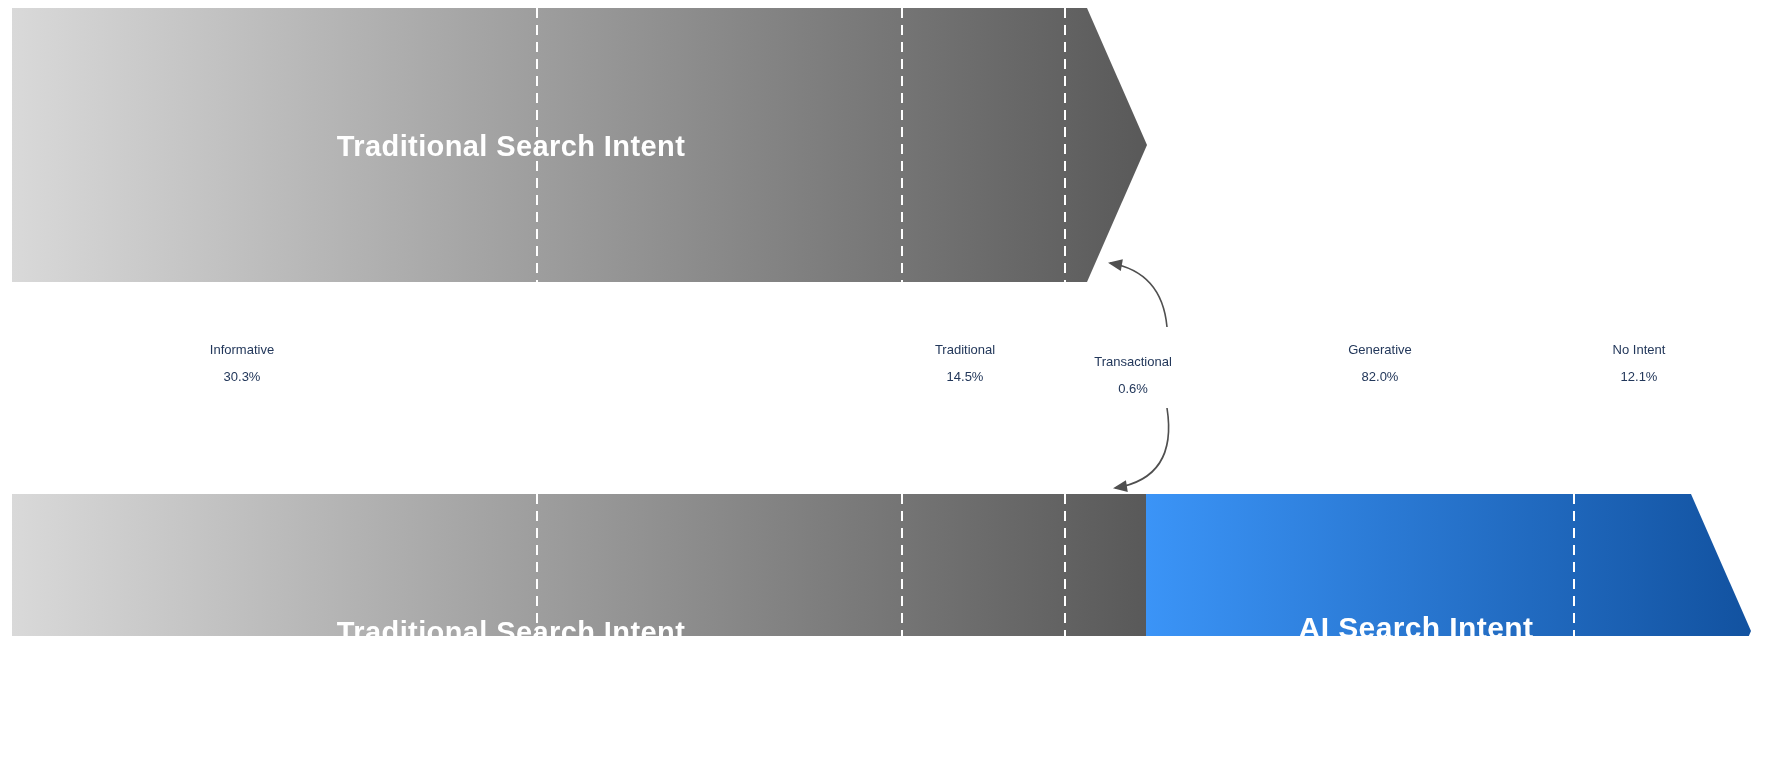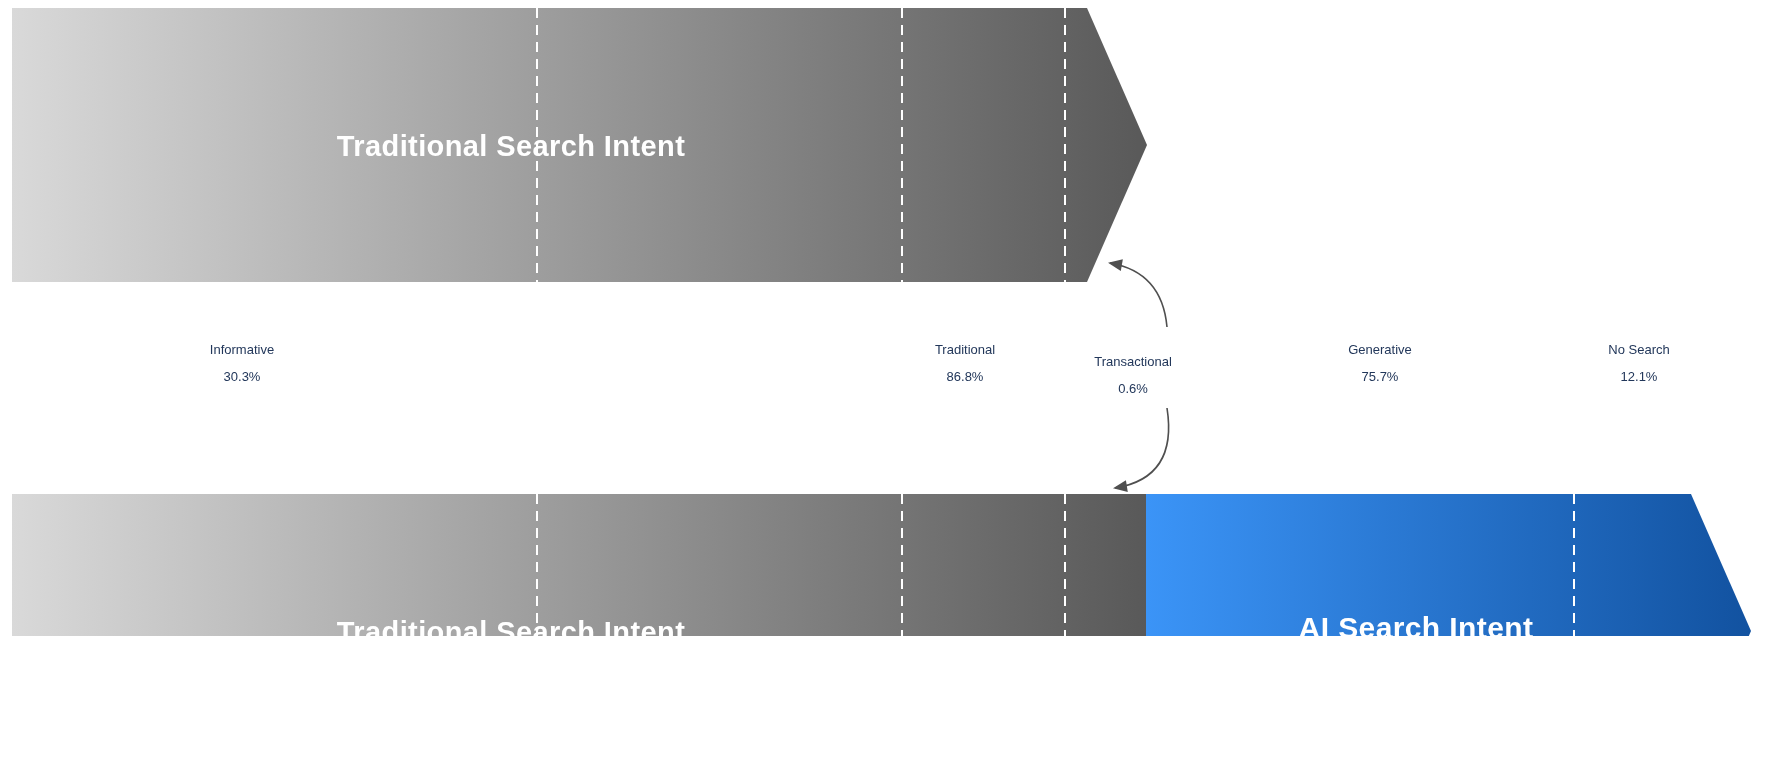--- a/index.html
+++ b/index.html
@@ -128,28 +128,28 @@
   <div id="top-bar-title" class="bar-title">Traditional Search Intent</div>
   <div id="bottom-bar-title" class="bar-title">Traditional Search Intent</div>
   <div id="ai-bar-title" class="bar-title">AI Search Intent</div>
 
   <div class="intent-label il1">
     <div>Informative</div>
     <div>30.3%</div>
   </div>
   <div class="intent-label il3">
     <div>Traditional</div>
-    <div>86.8%</div>
+    <div>14.5%</div>
   </div>
   <div class="intent-label il4">
     <div>Transactional</div>
     <div>0.6%</div>
   </div>
   <div class="intent-label il5">
     <div>Generative</div>
-    <div>75.7%</div>
+    <div>82.0%</div>
   </div>
   <div class="intent-label il6">
-    <div>No Search</div>
+    <div>No Intent</div>
     <div>12.1%</div>
   </div>
 
 </div>
 
 </body></html>

